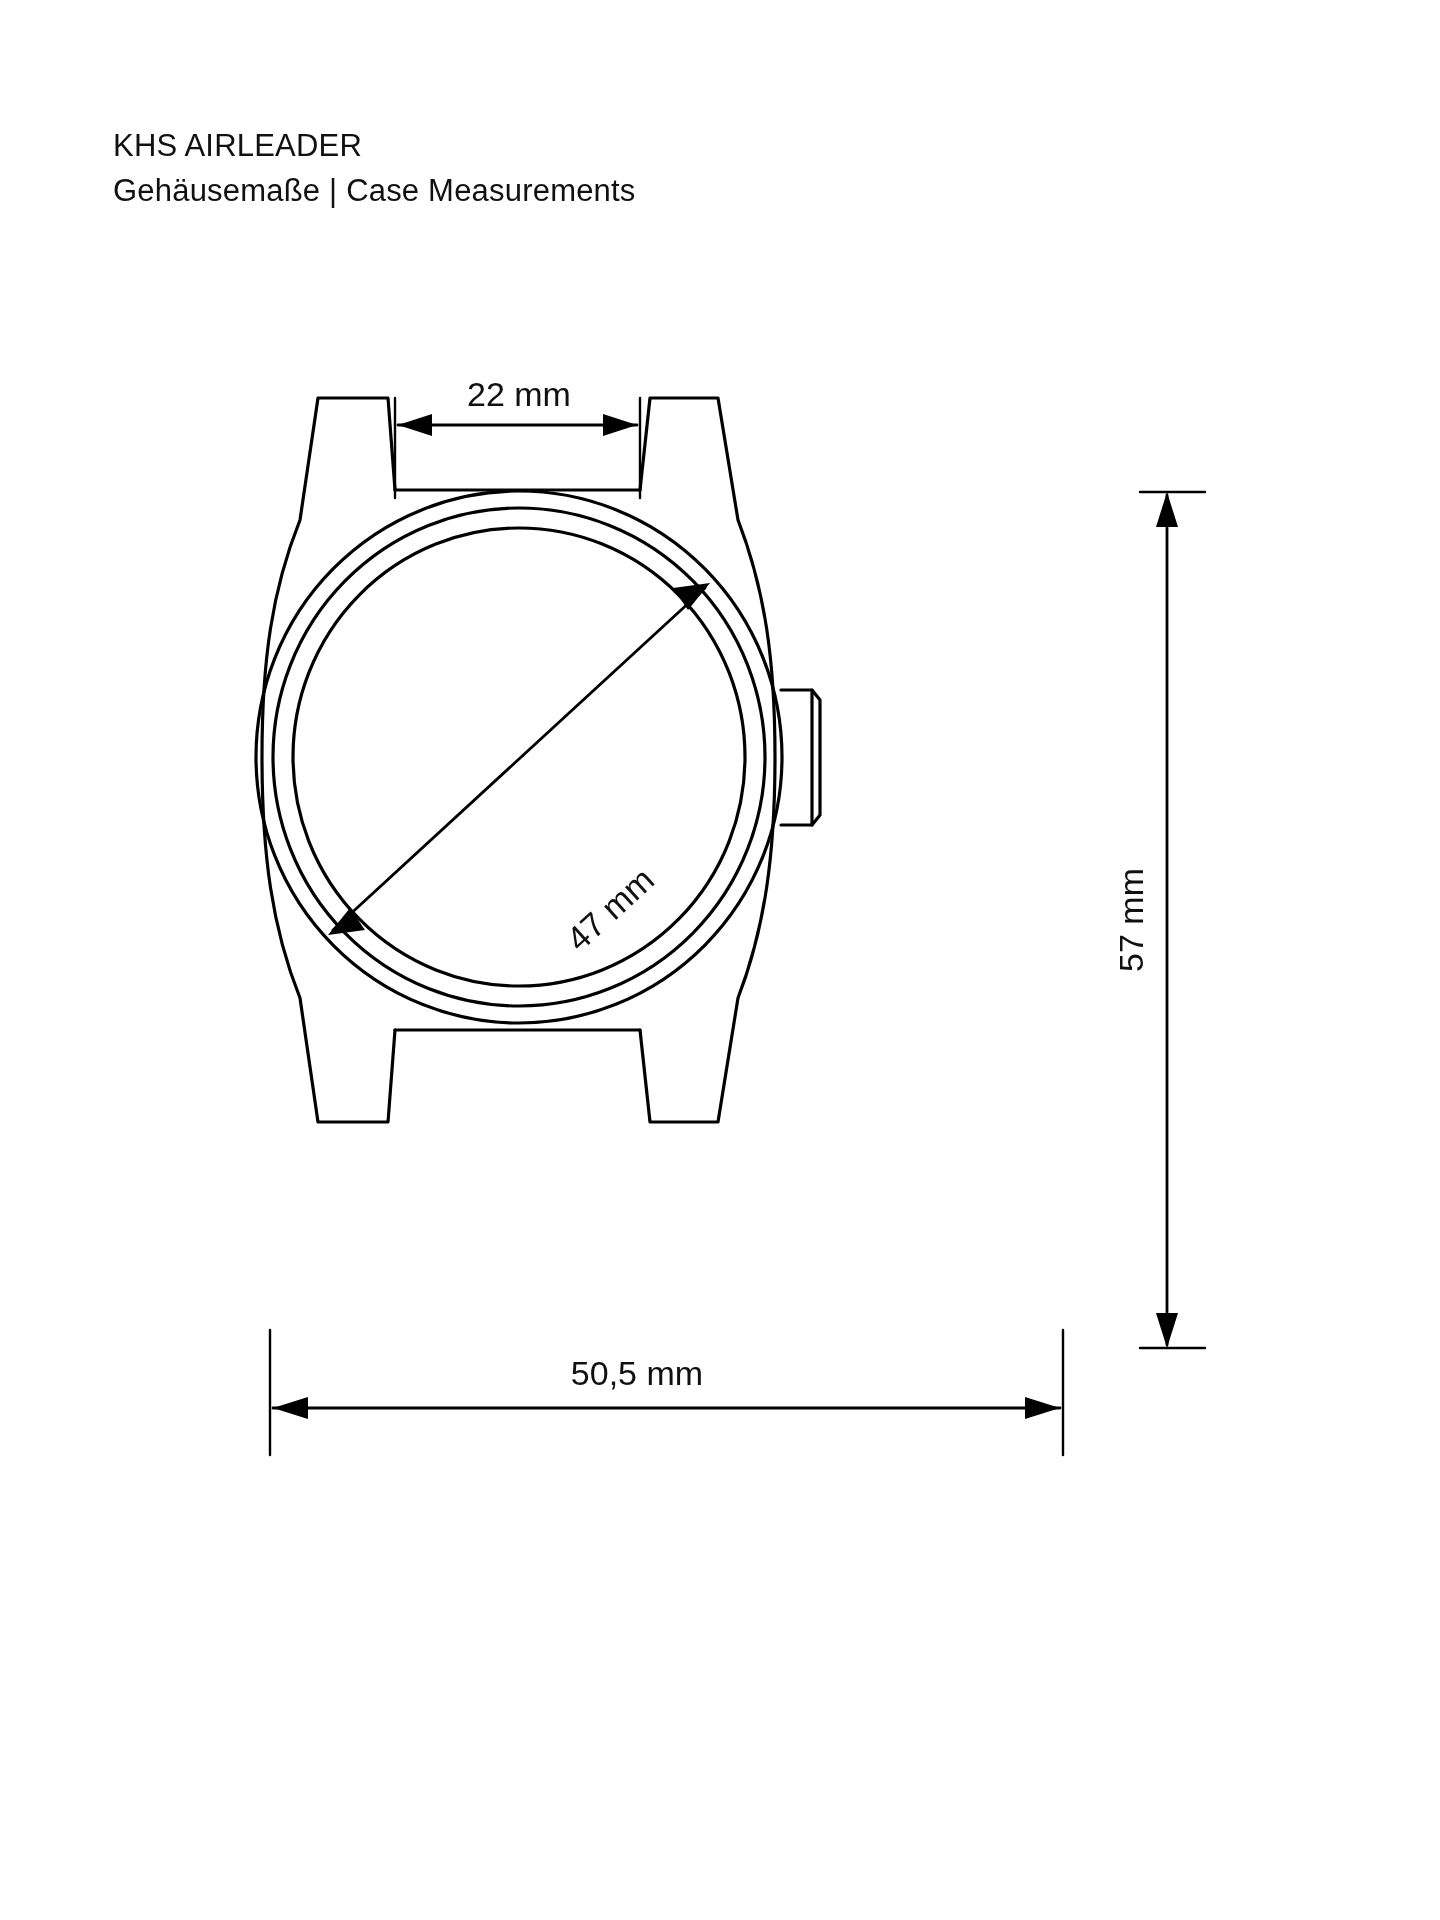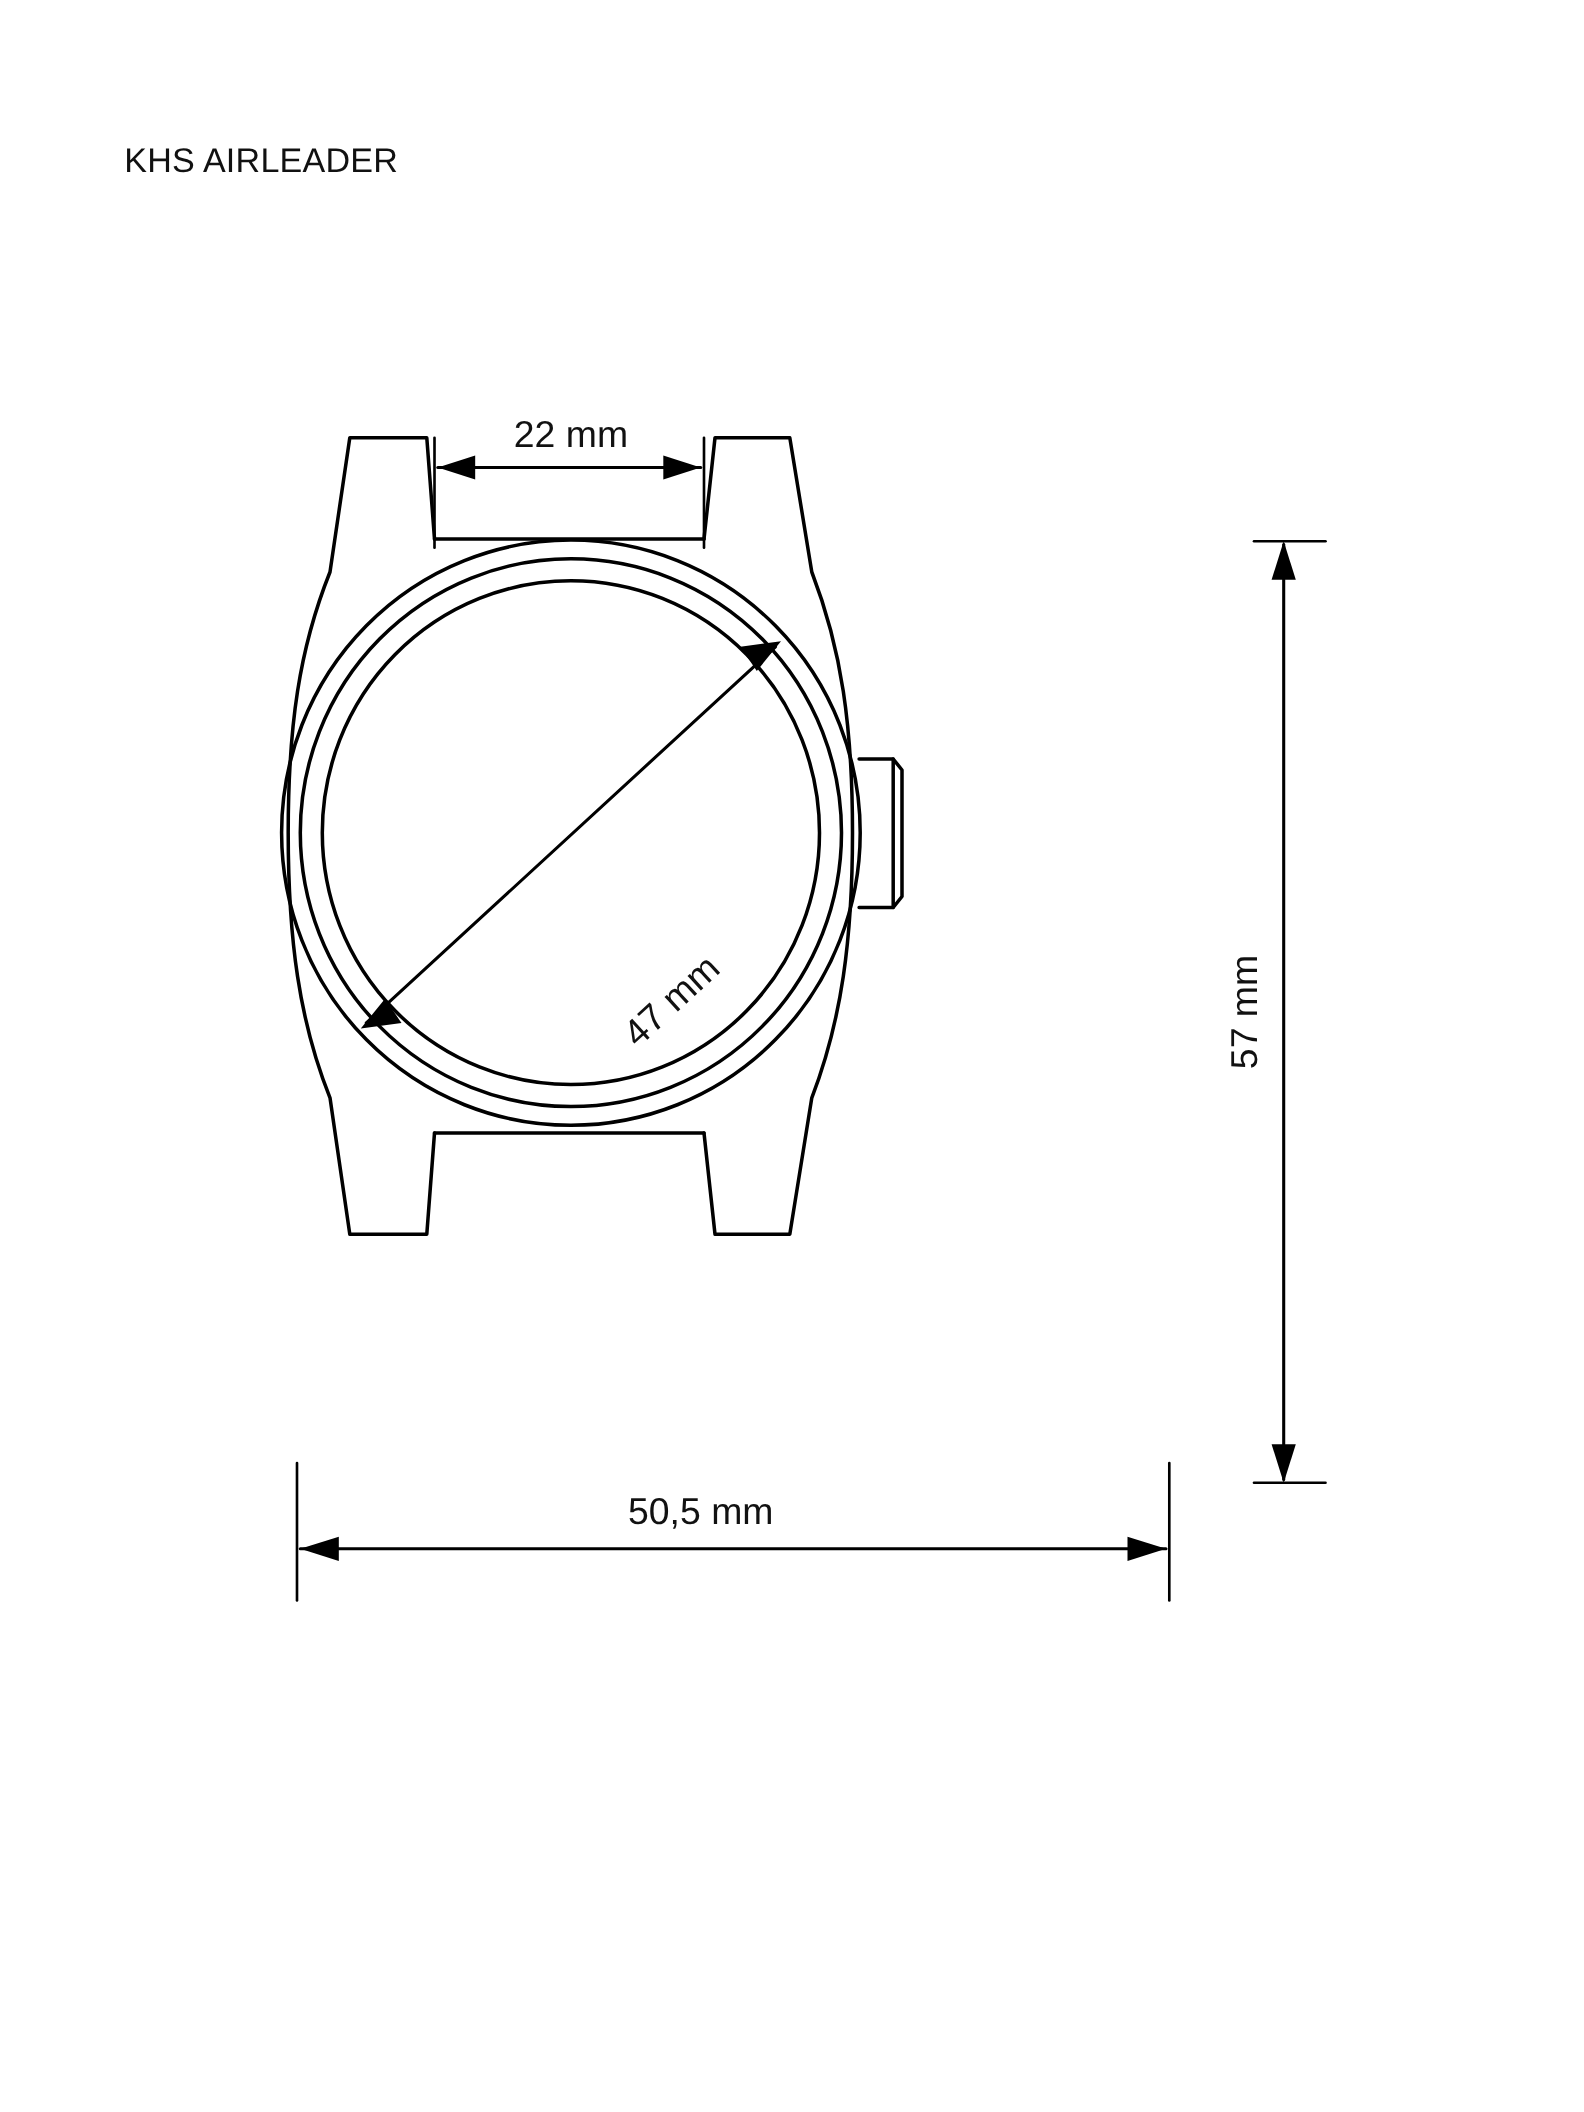--- a/index.html
+++ b/index.html
@@ -52,20 +52,21 @@
     fill: #111111;
   }
 </style>
 </head>
 <body>
 
 <div class="page">
 
   <div class="title-block">
     <div class="title-line-1">KHS AIRLEADER</div>
+    <div class="title-line-2">Gehäusemaße | Case Measurements</div>
   </div>
 
   <svg class="drawing" width="1440" height="1920" viewBox="0 0 1440 1920">
 
     <g fill="none" stroke="#000000" stroke-width="3.2" stroke-linejoin="round" stroke-linecap="round">
 
       <g>
         <path d="
           M 395,490
           L 388,398

